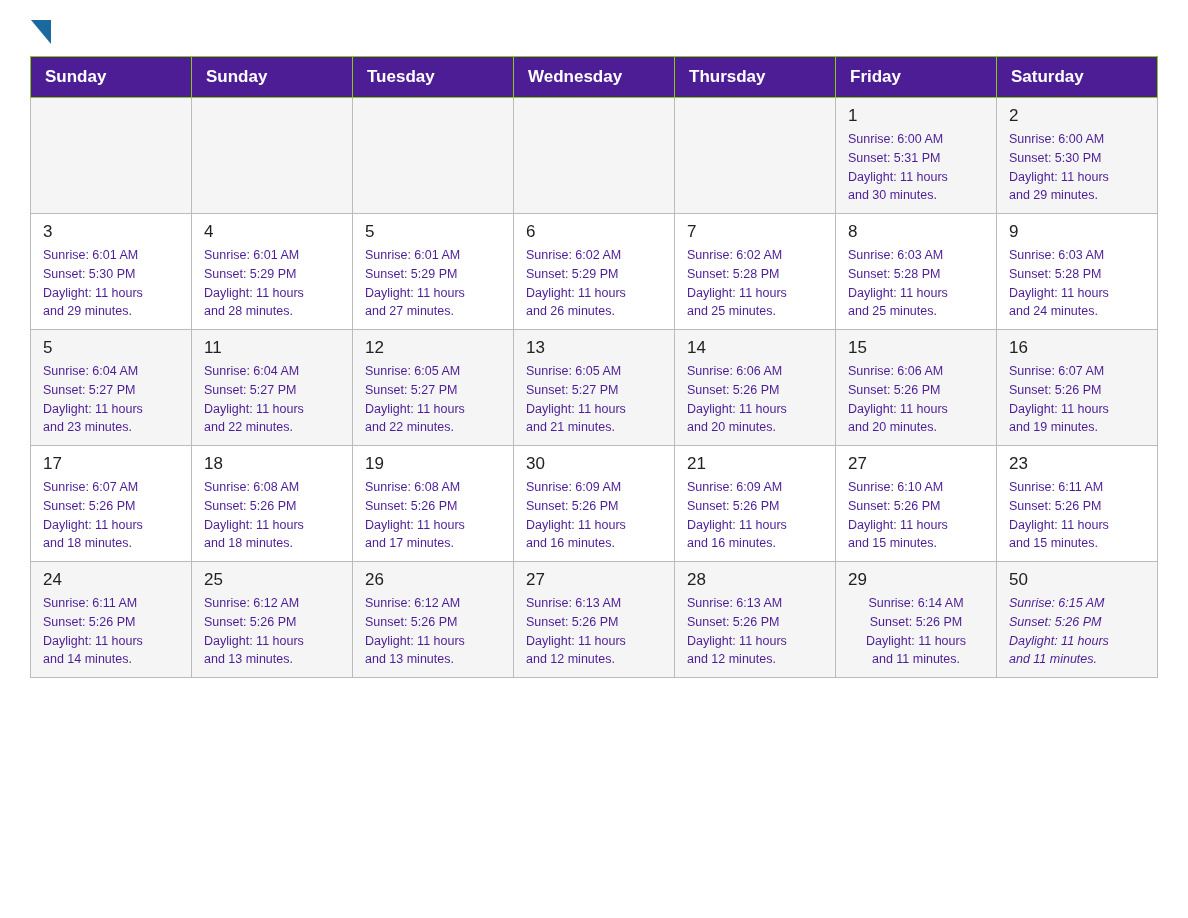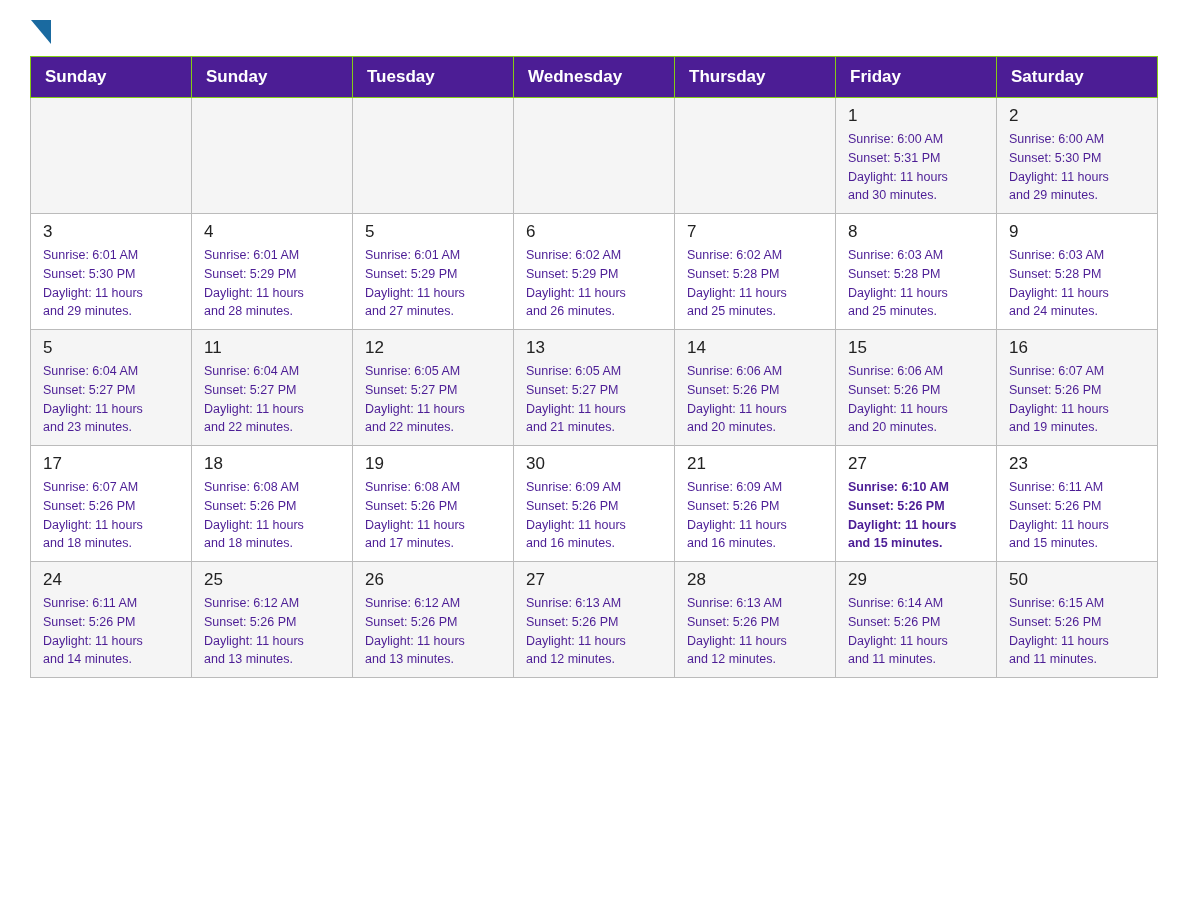--- a/index.html
+++ b/index.html
@@ -309,21 +309,21 @@
         </td>
         <td>
           <span class="day-number">21</span>
           <div class="day-info" style="white-space: pre-line;">Sunrise: 6:09 AM
 Sunset: 5:26 PM
 Daylight: 11 hours
 and 16 minutes.</div>
         </td>
         <td>
           <span class="day-number">27</span>
-          <div class="day-info" style="white-space: pre-line; font-weight: bold;">Sunrise: 6:10 AM
+          <div class="day-info" style="white-space: pre-line;">Sunrise: 6:10 AM
 Sunset: 5:26 PM
 Daylight: 11 hours
 and 15 minutes.</div>
         </td>
         <td>
           <span class="day-number">23</span>
           <div class="day-info" style="white-space: pre-line;">Sunrise: 6:11 AM
 Sunset: 5:26 PM
 Daylight: 11 hours
 and 15 minutes.</div>
@@ -360,27 +360,27 @@
         </td>
         <td>
           <span class="day-number">28</span>
           <div class="day-info" style="white-space: pre-line;">Sunrise: 6:13 AM
 Sunset: 5:26 PM
 Daylight: 11 hours
 and 12 minutes.</div>
         </td>
         <td>
           <span class="day-number">29</span>
-          <div class="day-info" style="white-space: pre-line;">Sunrise: 6:14 AM
+          <div class="day-info" style="white-space: pre-line; text-align: center;">Sunrise: 6:14 AM
 Sunset: 5:26 PM
 Daylight: 11 hours
 and 11 minutes.</div>
         </td>
         <td>
           <span class="day-number">50</span>
-          <div class="day-info" style="white-space: pre-line;">Sunrise: 6:15 AM
+          <div class="day-info" style="white-space: pre-line; font-style: italic;">Sunrise: 6:15 AM
 Sunset: 5:26 PM
 Daylight: 11 hours
 and 11 minutes.</div>
         </td>
       </tr>
     </tbody>
 </table>
 
 </body></html>

